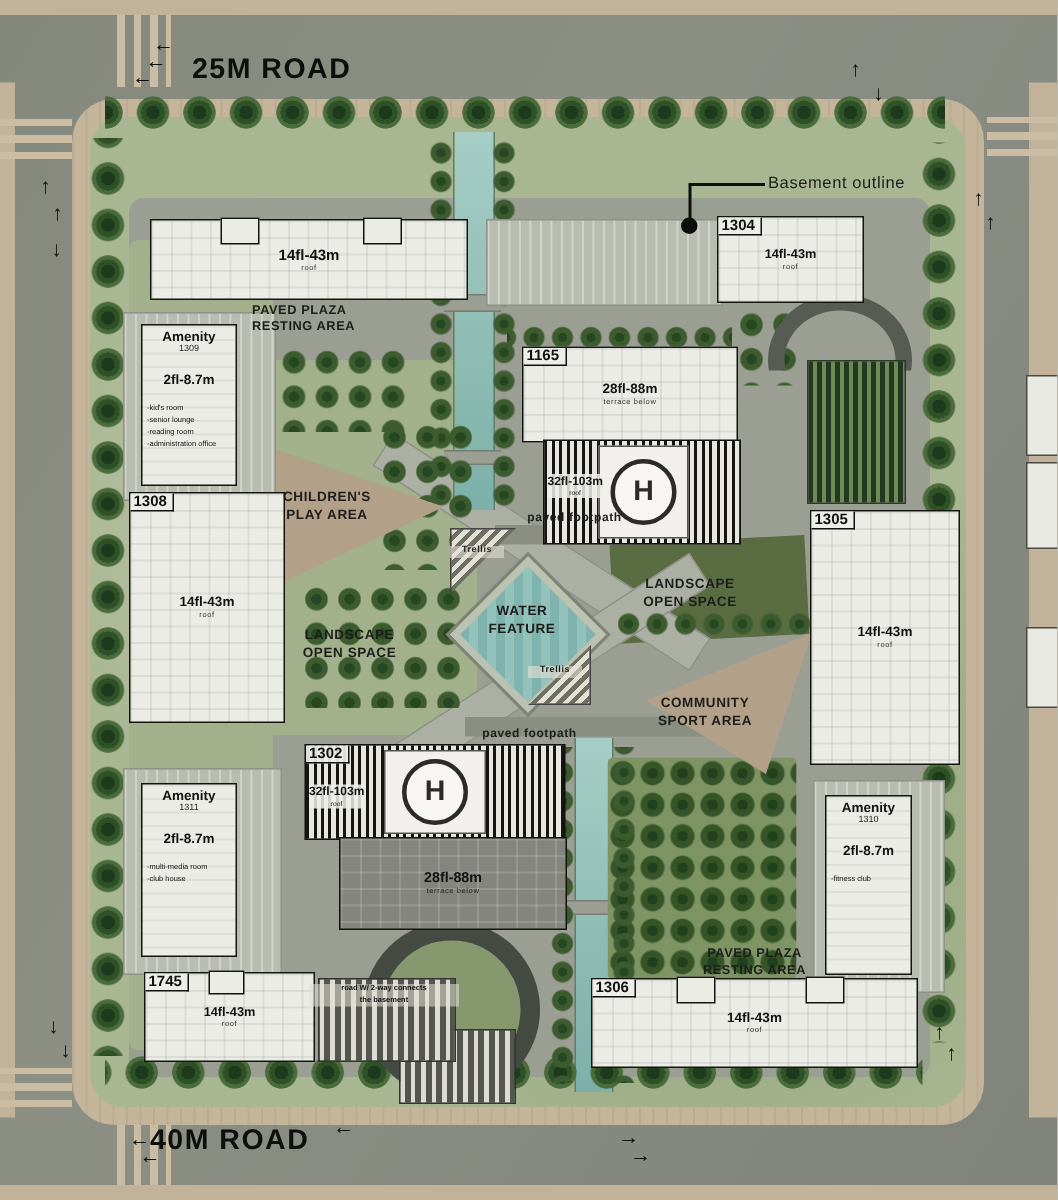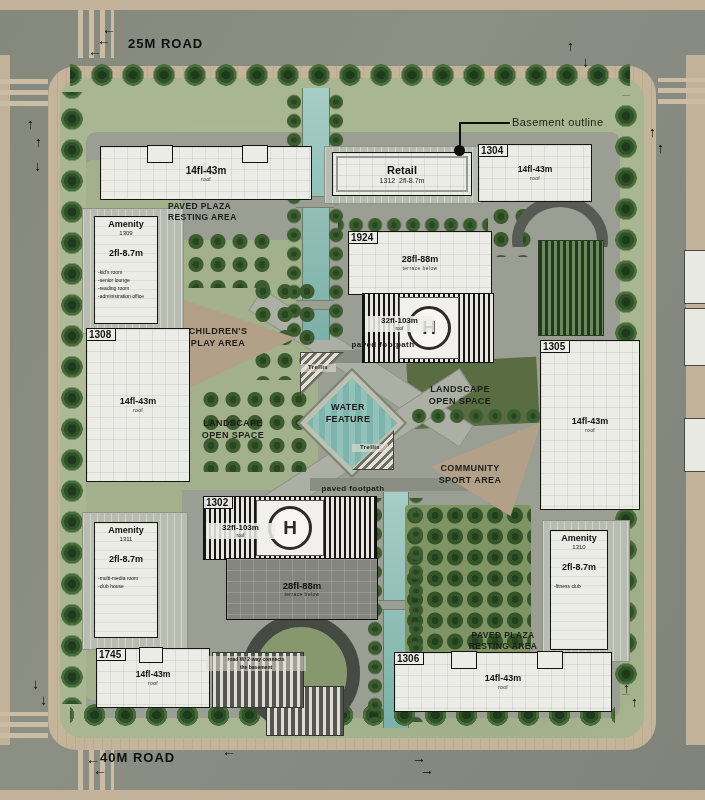--- a/index.html
+++ b/index.html
@@ -45,21 +45,21 @@
   .bld-id{position:absolute;top:0;left:0;font-weight:700;font-size:10px;color:#111;
     padding:0 4px 0 2px;border-right:1.5px solid #111;border-bottom:1.5px solid #111;background:rgba(238,238,233,.92);}
   .ctr{position:absolute;inset:0;display:flex;flex-direction:column;align-items:center;justify-content:center;}
   .fl{font-weight:700;font-size:10px;color:#111;line-height:1.1;}
   .sub{font-size:5px;letter-spacing:.4px;color:#333;line-height:1.2;}
   .notch{position:absolute;background:#ecece7;border:1.6px solid #14140f;box-sizing:border-box;}
   .louver{position:absolute;background:repeating-linear-gradient(90deg,#151512 0 2px,#e7e6e1 2px 5px);border:1.6px solid #111;box-sizing:border-box;}
   .heli-panel{position:absolute;background:#f1f0ec;border:1px solid #555;display:flex;align-items:center;justify-content:center;}
   .heli{width:38px;height:38px;border:3px solid #2b2b28;border-radius:50%;display:flex;align-items:center;justify-content:center;
     font-weight:700;font-size:19px;color:#2b2b28;background:#f7f6f2;}
-  .chip{position:absolute;background:rgba(238,238,233,.85);color:#111;font-weight:700;font-size:8px;padding:0 16px;line-height:1.3;}
+  .chip{position:absolute;background:rgba(238,238,233,.85);color:#111;font-weight:700;font-size:8px;padding:0 0;line-height:1.3;}
   .chipsub{display:block;font-weight:400;font-size:4.5px;text-align:center;}
   .deck{position:absolute;background:#b9bcb0;border:1px solid #8f9287;
     background-image:linear-gradient(90deg,rgba(255,255,255,.35) 1px,transparent 1px);background-size:7px 100%;}
   .amen{position:absolute;background:#ecece7;border:1.6px solid #14140f;box-sizing:border-box;
     display:flex;flex-direction:column;align-items:center;padding-top:3px;
     background-image:linear-gradient(rgba(0,0,0,.06) 1px,transparent 1px);background-size:100% 9px;}
   .amen .t{font-weight:700;font-size:9px;color:#111;line-height:1.1;}
   .amen .i{font-size:6px;color:#222;}
   .amen .f{font-weight:700;font-size:9px;color:#111;margin-top:12px;}
   .amen .notes{margin-top:10px;align-self:flex-start;padding-left:3px;font-size:5px;color:#111;line-height:1.6;}
@@ -74,21 +74,21 @@
     clip-path:polygon(100% 0,100% 100%,0 100%);border:1px solid #444;}
   .water-d{position:absolute;width:64px;height:64px;transform:rotate(45deg);
     background:repeating-linear-gradient(45deg,#7fb3ad 0 6px,#93c2bb 6px 12px);
     border:5px solid #bcc2b1;outline:2px solid #7e8376;}
   .ramp{position:absolute;background:repeating-linear-gradient(90deg,#dcdcd4 0 3px,#55554f 3px 7px);border:1px solid #333;}
   .glouver{position:absolute;background:repeating-linear-gradient(90deg,#22381f 0 3px,#6a8a58 3px 6px);border:1px solid #2b3c26;}
   .ring{position:absolute;border-radius:50%;border:13px solid #454a43;background:#87986f;box-sizing:border-box;}
   .arc{position:absolute;border-radius:50%;border:11px solid #565b54;clip-path:inset(0 0 42% 0);box-sizing:border-box;}
   .arrow{position:absolute;font-weight:700;font-size:14px;color:#0e0e0c;line-height:1;}
   .r90{transform:rotate(90deg);} .rm90{transform:rotate(-90deg);} .r180{transform:rotate(180deg);}
-  .road-lbl{position:absolute;font-weight:700;font-size:13px;color:#0e0e0c;letter-spacing:1px;}
+  .road-lbl{position:absolute;font-weight:700;font-size:19px;color:#0e0e0c;letter-spacing:1px;}
   .leader-h{position:absolute;background:#0e0e0c;height:2px;}
   .leader-v{position:absolute;background:#0e0e0c;width:2px;}
   .dot{position:absolute;width:11px;height:11px;border-radius:50%;background:#0e0e0c;}
   .note{position:absolute;font-size:5px;font-weight:700;color:#111;text-align:center;line-height:1.5;
     background:rgba(225,225,215,.55);}
 </style>
 </head>
 <body>
 
 <div id="canvas">
@@ -156,28 +156,22 @@
   <div class="bld" style="left:100px;top:146px;width:212px;height:54px;">
     <div class="notch" style="left:46px;top:-2px;width:26px;height:18px;"></div>
     <div class="notch" style="left:141px;top:-2px;width:26px;height:18px;"></div>
     <div class="ctr">
         <span class="fl">14fl-43m</span>
       <span class="sub">roof</span>
       </div>
   </div>
 
   <div class="deck" style="left:324px;top:146px;width:156px;height:56px;"></div>
-  <div class="bld" style="left:332px;top:152px;width:140px;height:44px;outline:2px solid #9a9a94;outline-offset:-6px;">
-    <div class="ctr">
-      <span class="fl" style="font-size:11px;">Retail</span>
-      <span style="font-size:7px;color:#222;"><span>1312</span>&nbsp;&nbsp;<span>2fl-8.7m</span></span>
-    </div>
-  </div>
-
-  <div class="bld" style="left:478px;top:144px;width:114px;height:58px;">
+
+  <div class="bld" style="left:478px;top:144px;width:98px;height:58px;">
     <div class="bld-id">1304</div>
     <div class="ctr">
         <span class="fl" style="font-size:8.5px;">14fl-43m</span>
       <span class="sub">roof</span>
       </div>
   </div>
 
   <div class="deck" style="left:82px;top:208px;width:100px;height:124px;"></div>
   <div class="amen" style="left:94px;top:216px;width:64px;height:108px;">
     <span class="t">Amenity</span>
@@ -185,21 +179,21 @@
     <span class="f">2fl-8.7m</span>
     <span class="notes">
       <span style="display:block">-kid's room</span>
       <span style="display:block">-senior lounge</span>
       <span style="display:block">-reading room</span>
       <span style="display:block">-administration office</span>
     </span>
   </div>
 
   <div class="bld" style="left:348px;top:231px;width:144px;height:64px;">
-    <div class="bld-id">1924</div>
+    <div class="bld-id">1165</div>
     <div class="ctr">
         <span class="fl" style="font-size:9px;">28fl-88m</span>
       <span class="sub">terrace below</span>
       </div>
   </div>
   <div class="louver" style="left:362px;top:293px;width:132px;height:70px;">
     <div class="heli-panel" style="left:36px;top:3px;width:58px;height:60px;">
       <div class="heli">
           <span>H</span>
         </div>

